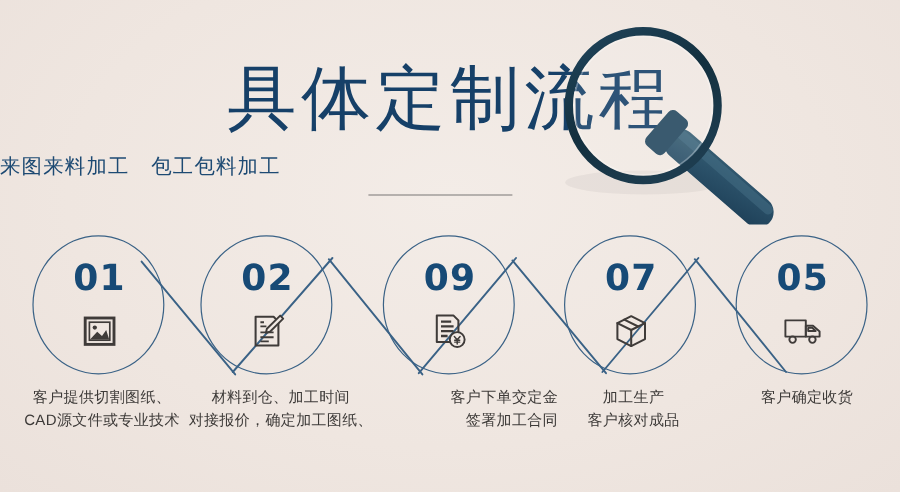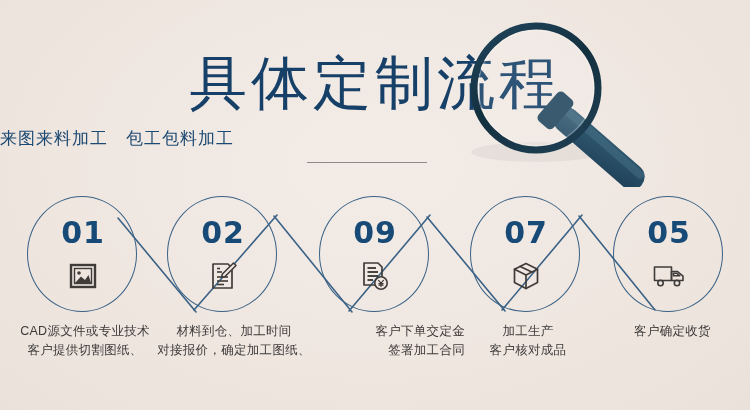--- a/index.html
+++ b/index.html
@@ -290,22 +290,22 @@
             <circle cx="24" cy="20" r="2.7"></circle>
           </g>
         </svg>
       </div>
     </div>
   </div>
 
   <div class="captions">
 
     <div class="caption c1">
+      <span class="ln">客户提供切割图纸、</span>
       <span class="ln">CAD源文件或专业技术</span>
-      <span class="ln">客户提供切割图纸、</span>
     </div>
 
     <div class="caption c2">
       <span class="ln">材料到仓、加工时间</span>
       <span class="ln">对接报价，确定加工图纸、</span>
     </div>
 
     <div class="caption c3">
       <span class="ln">客户下单交定金</span>
       <span class="ln">签署加工合同</span>

